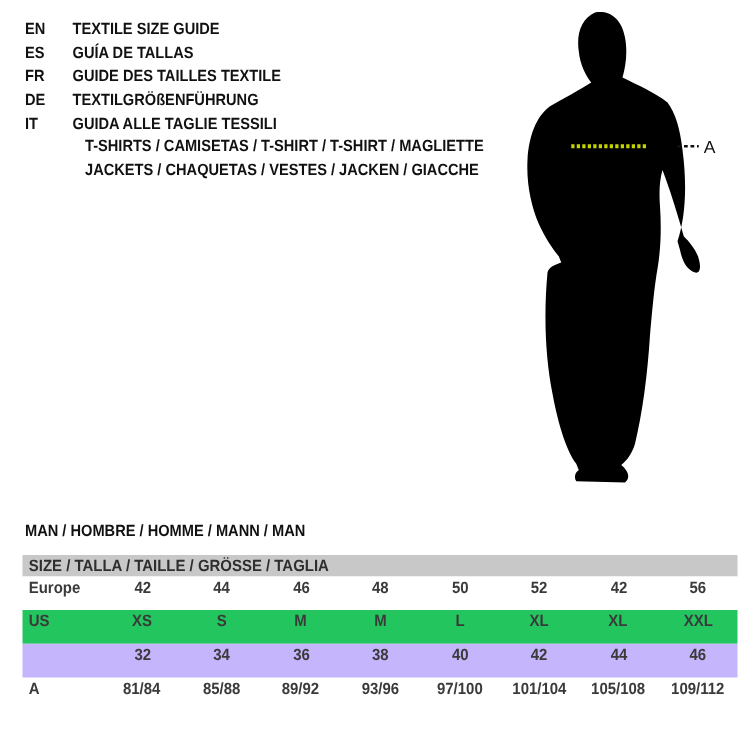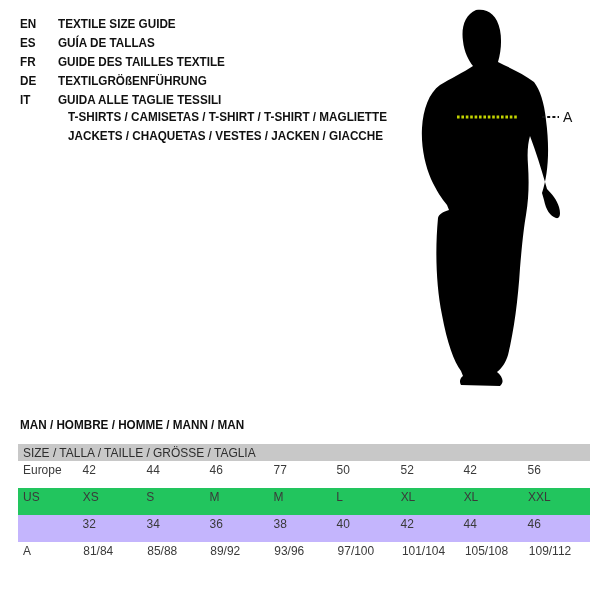--- a/index.html
+++ b/index.html
@@ -22,25 +22,25 @@
   .cats { position:absolute; left:20px; top:107px;margin-left:48px; }
   .cat-line { height:19px; line-height:19px; font-size:13px; font-weight:700; }
 
   
   .figure { position:absolute; left:390px; top:0px; width:210px; height:410px; }
 
   
   .section-title { position:absolute; left:20px; top:417px; font-size:13px; font-weight:700; }
 
   
-  .size-table { position:absolute; left:18px; top:444px; width:572px; font-size:13px; color:#3a3a3a; }
+  .size-table { position:absolute; left:18px; top:444px; width:572px; font-size:13px; color:#3a3a3a;font-weight:bold; }
   .t-header { height:17px; line-height:17px; padding-left:5px; color:#2e2e2e; }
   .t-row { display:grid; grid-template-columns:64px repeat(8, 1fr); height:27px; line-height:17px; }
   .t-label { text-align:left; padding-left:5px; }
-  .t-cell { text-align:left; }
+  .t-cell { text-align:center; }
   .t-label .cond, .t-cell .cond, .t-header .cond { transform:scaleX(0.92); }
   .t-cell .cond { transform-origin:50% 50%; }
 
   
   .footnote { position:absolute; left:20px; top:547px; font-size:12.5px; font-weight:700; }
 </style>
 </head>
 <body>
 
 <div class="canvas">
@@ -113,21 +113,21 @@
   <div class="size-table">
     <div class="t-header" style="background: rgb(200, 200, 200);">
       <span class="cond">SIZE / TALLA / TAILLE / GRÖSSE / TAGLIA</span>
     </div>
 
     <div class="t-row">
       <div class="t-label"><span class="cond">Europe</span></div>
       <div class="t-cell"><span class="cond">42</span></div>
       <div class="t-cell"><span class="cond">44</span></div>
       <div class="t-cell"><span class="cond">46</span></div>
-      <div class="t-cell"><span class="cond">77</span></div>
+      <div class="t-cell"><span class="cond">48</span></div>
       <div class="t-cell"><span class="cond">50</span></div>
       <div class="t-cell"><span class="cond">52</span></div>
       <div class="t-cell"><span class="cond">42</span></div>
       <div class="t-cell"><span class="cond">56</span></div>
     </div>
 
     <div class="t-row" style="background: #22c55e;">
       <div class="t-label"><span class="cond">US</span></div>
       <div class="t-cell"><span class="cond">XS</span></div>
       <div class="t-cell"><span class="cond">S</span></div>

